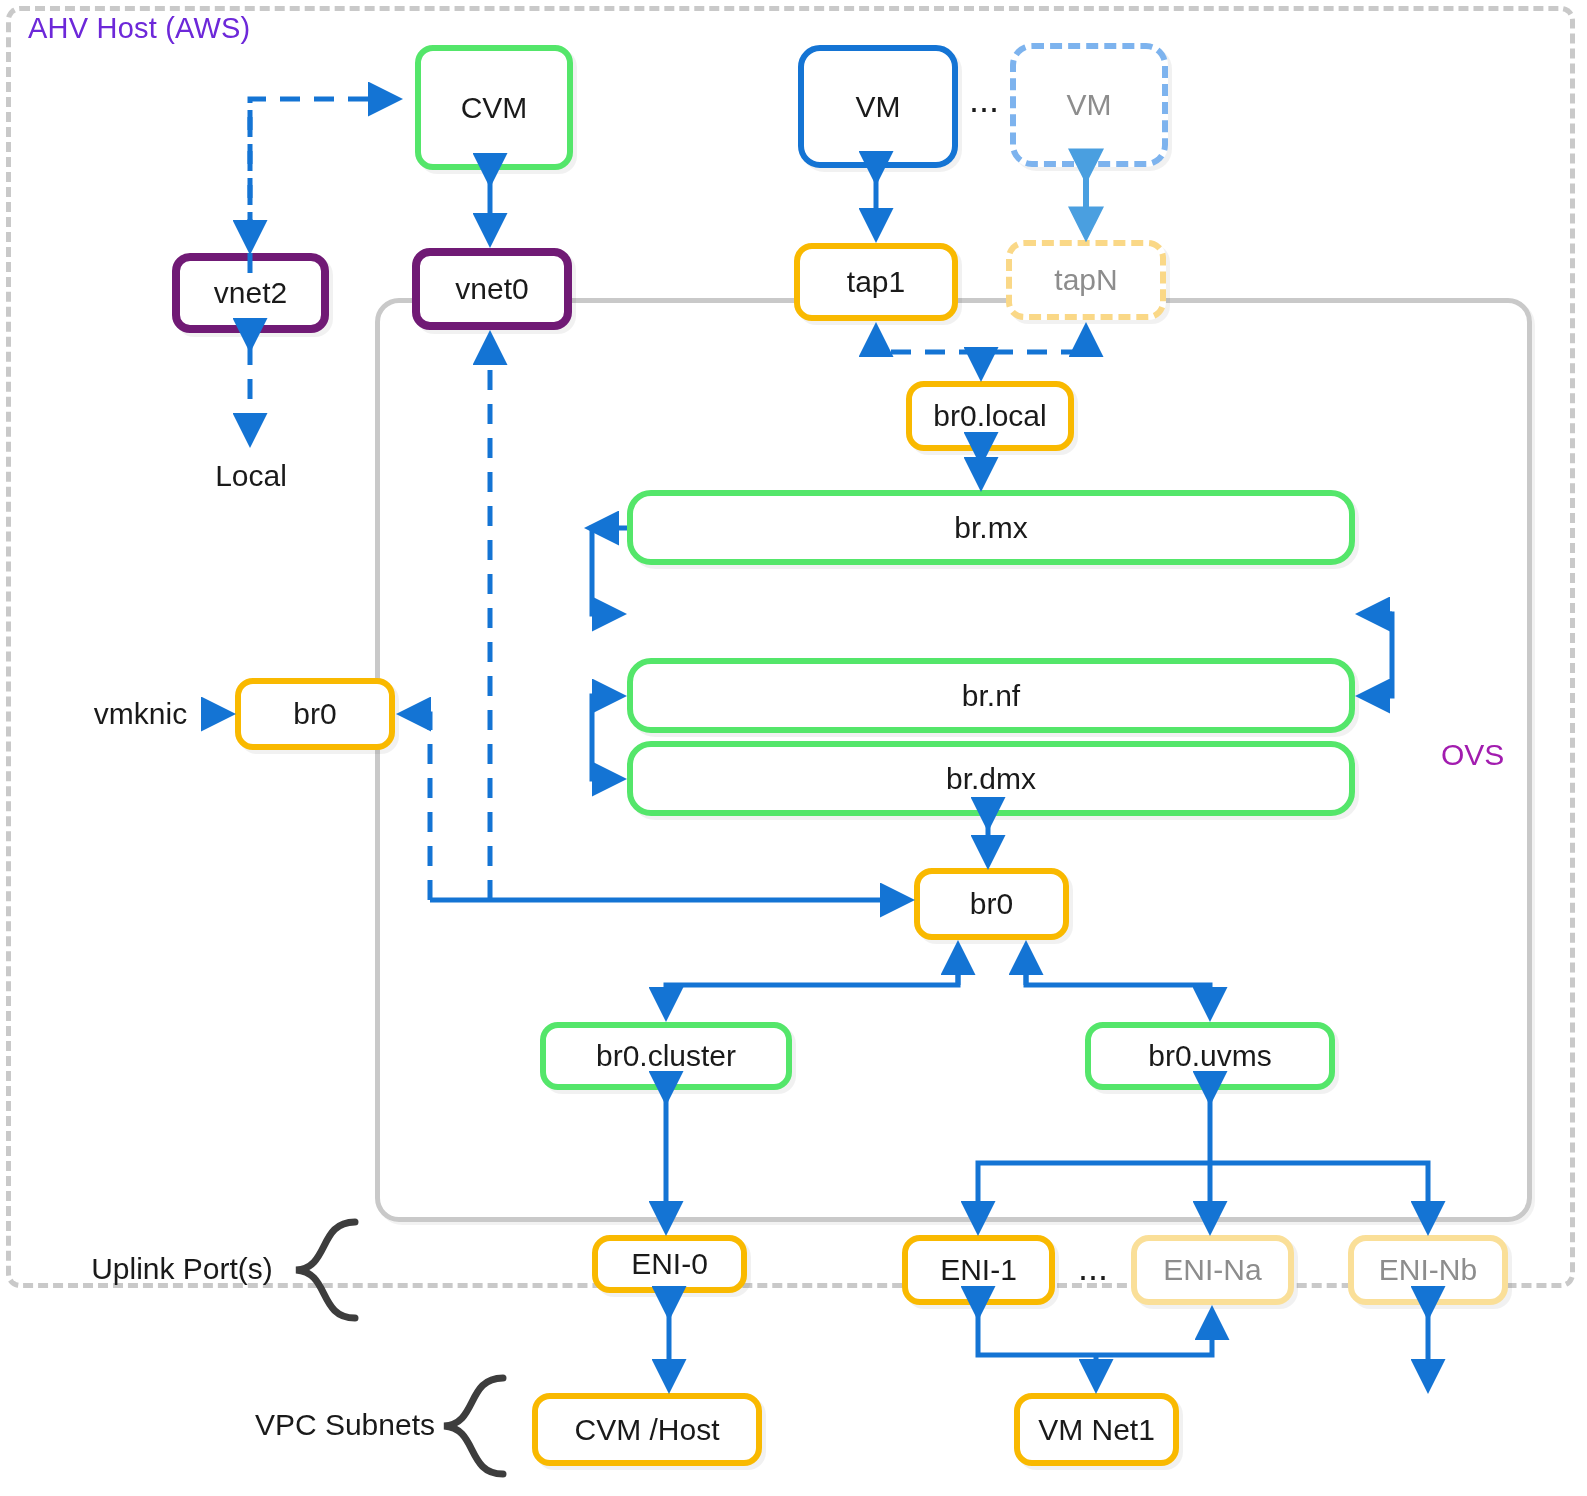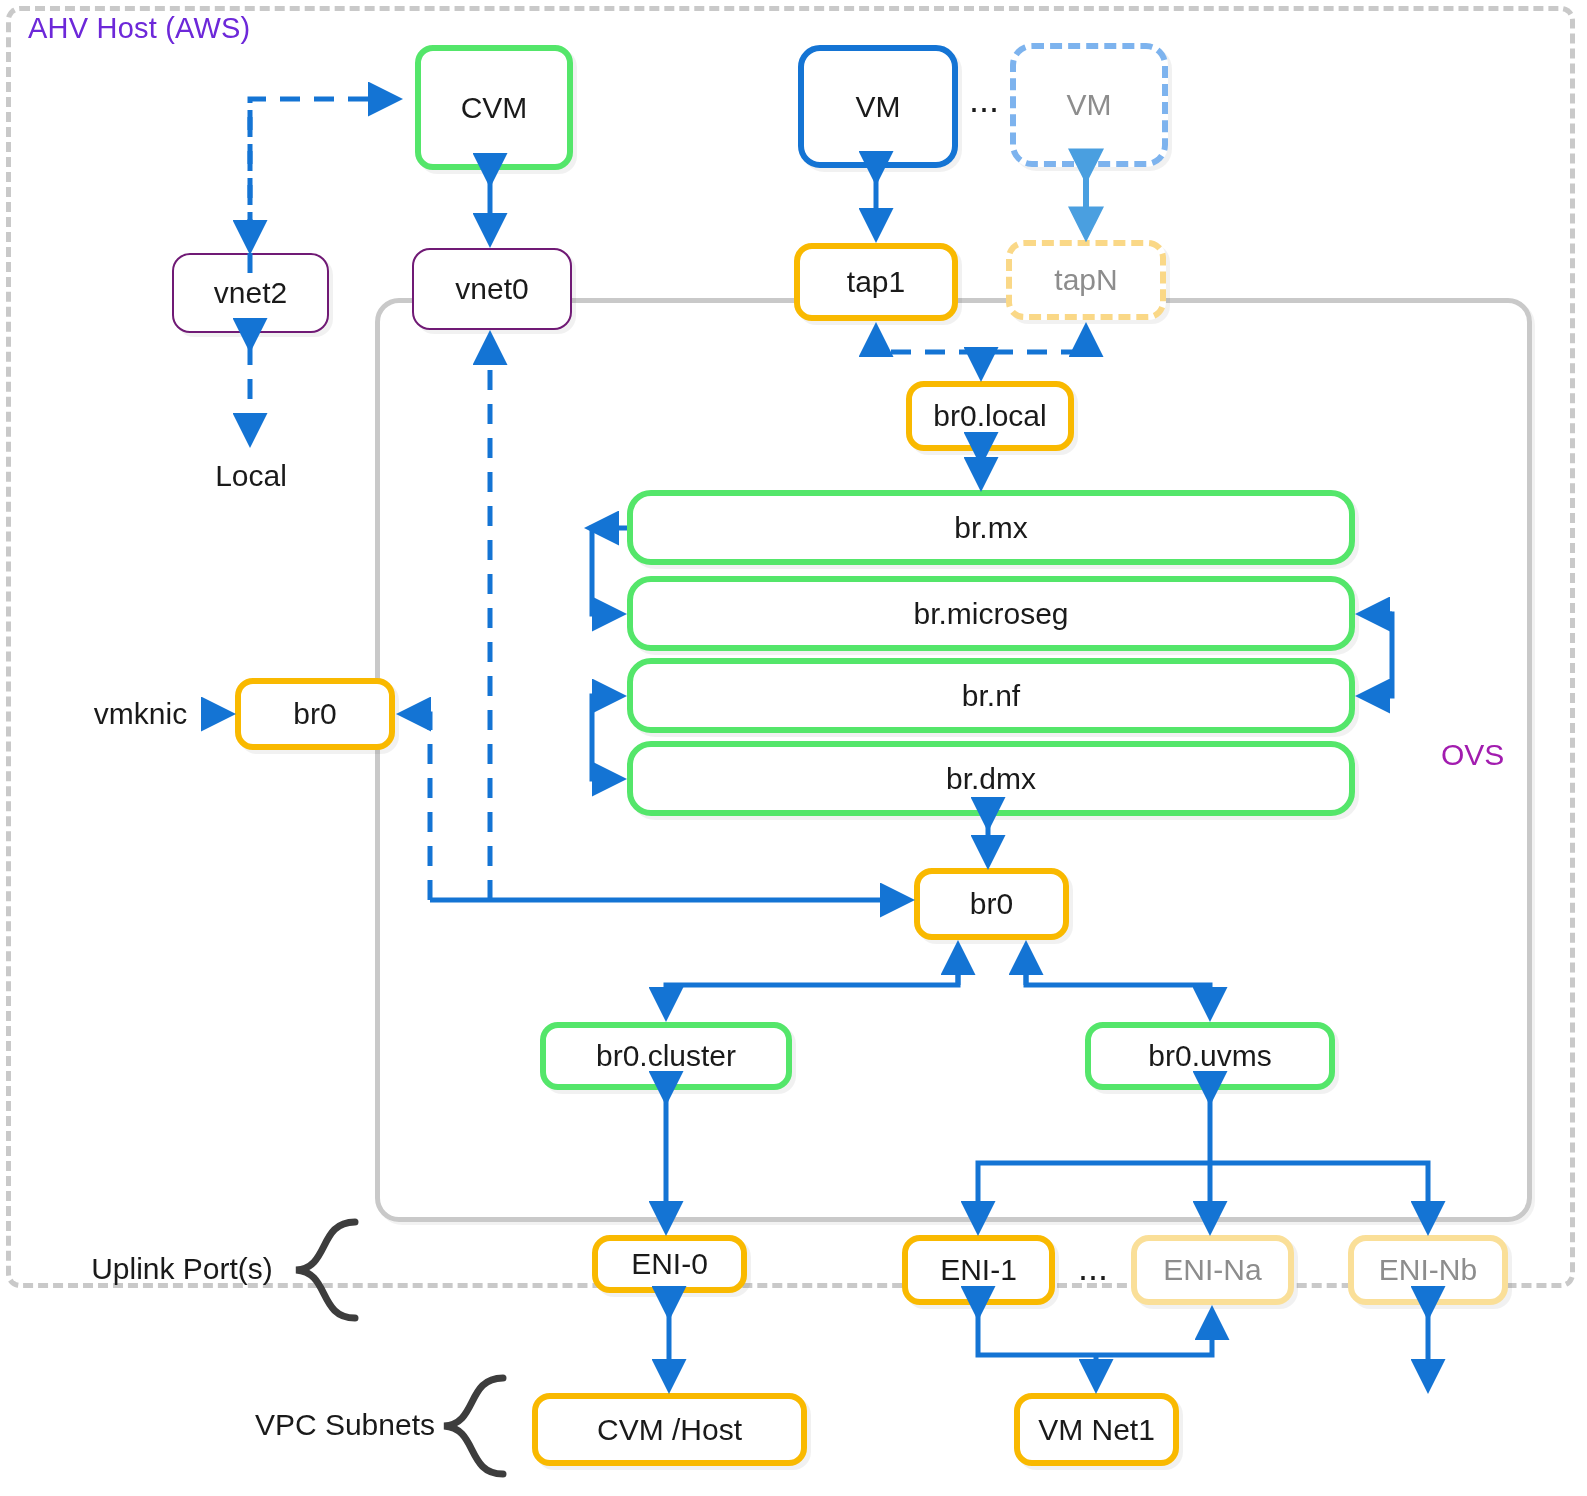--- a/index.html
+++ b/index.html
@@ -24,21 +24,21 @@
     position:absolute;left:1441px;top:738px;font-size:30px;color:#a21caf;
   }
 
   
   .node{
     position:absolute;box-sizing:border-box;background:#fff;
     border-radius:18px;display:flex;align-items:center;justify-content:center;
     font-size:30px;color:#1a1a1a;text-align:center;
     box-shadow:4px 4px 0 rgba(0,0,0,.055);
   }
-  .n-green{border:2px solid #701a75;}
+  .n-green{border:8px solid #701a75;}
   .n-green-soft{border:6px solid #54e66a;}
   .n-orange{border:6px solid #f9b900;}
   .n-orange-faded{border:6px solid #fadf98;color:#8d8d8d;}
   .n-blue{border:6px solid #1474d4;border-radius:22px;}
   .n-blue-dash{border:6px dashed #7db3ee;color:#8d8d8d;border-radius:22px;}
   .n-orange-dash{border:6px dashed #fad887;color:#8d8d8d;}
   .plain{border:none;background:transparent;box-shadow:none;font-size:30px;}
 
   
   svg.wires{position:absolute;left:0;top:0;width:1587px;height:1496px;pointer-events:none;}
@@ -91,23 +91,20 @@
   </div>
 
   <div class="node n-orange" style="left:906px;top:381px;width:168px;height:70px;">
     <span>br0.local</span>
   </div>
 
   <div class="node n-green-soft" style="left:627px;top:490px;width:728px;height:75px;border-radius:24px;">
     <span>br.mx</span>
   </div>
 
-  <div class="node n-green-soft" style="left:627px;top:576px;width:728px;height:75px;border-radius:24px;">
-    <span>br.microseg</span>
-  </div>
 
   <div class="node n-green-soft" style="left:627px;top:658px;width:728px;height:75px;border-radius:24px;">
     <span>br.nf</span>
   </div>
 
   <div class="node n-green-soft" style="left:627px;top:741px;width:728px;height:75px;border-radius:24px;">
     <span>br.dmx</span>
   </div>
 
   <div class="node plain" style="left:78px;top:693px;width:125px;height:42px;">
@@ -139,21 +136,21 @@
   </div>
 
   <div class="node n-orange-faded" style="left:1131px;top:1235px;width:163px;height:70px;">
     <span>ENI-Na</span>
   </div>
 
   <div class="node n-orange-faded" style="left:1348px;top:1235px;width:160px;height:70px;">
     <span>ENI-Nb</span>
   </div>
 
-  <div class="node n-orange" style="left:532px;top:1393px;width:275px;height:73px;">
+  <div class="node n-orange" style="left:532px;top:1393px;width:230px;height:73px;">
     <span>CVM /Host</span>
   </div>
 
   <div class="node n-orange" style="left:1014px;top:1393px;width:165px;height:73px;">
     <span>VM Net1</span>
   </div>
 
 
   <svg class="wires" viewBox="0 0 1587 1496">
     <defs>

